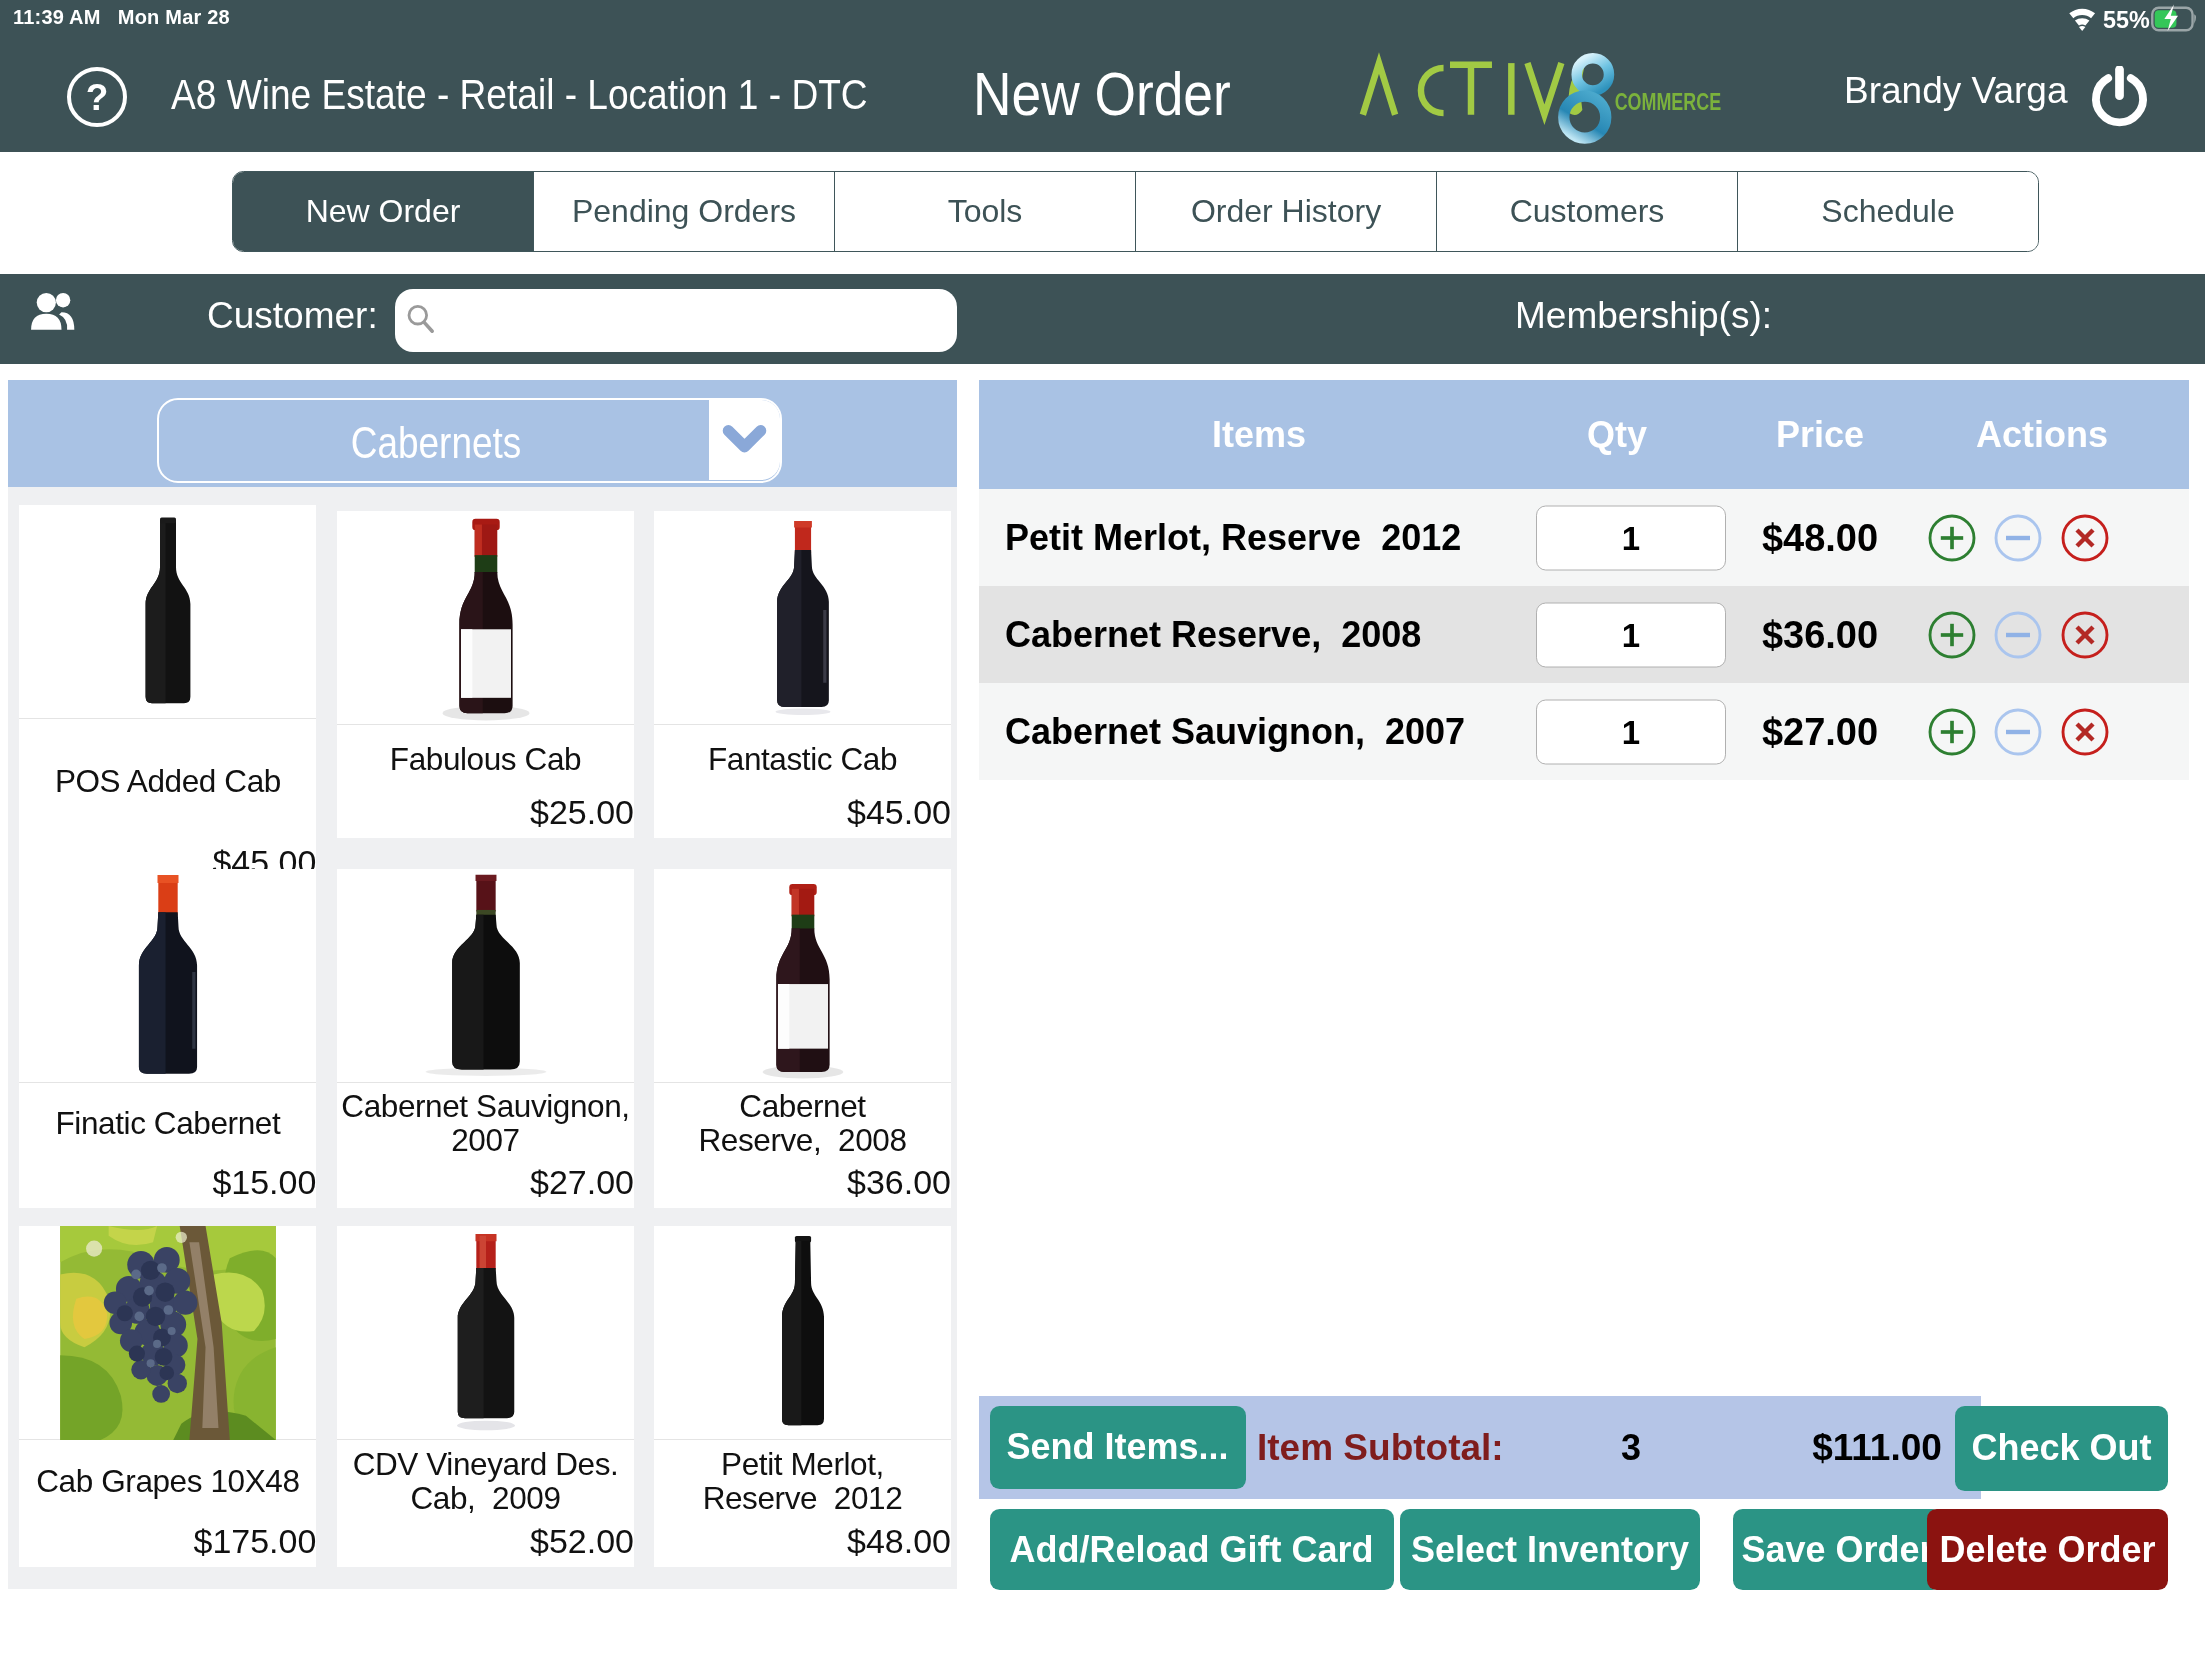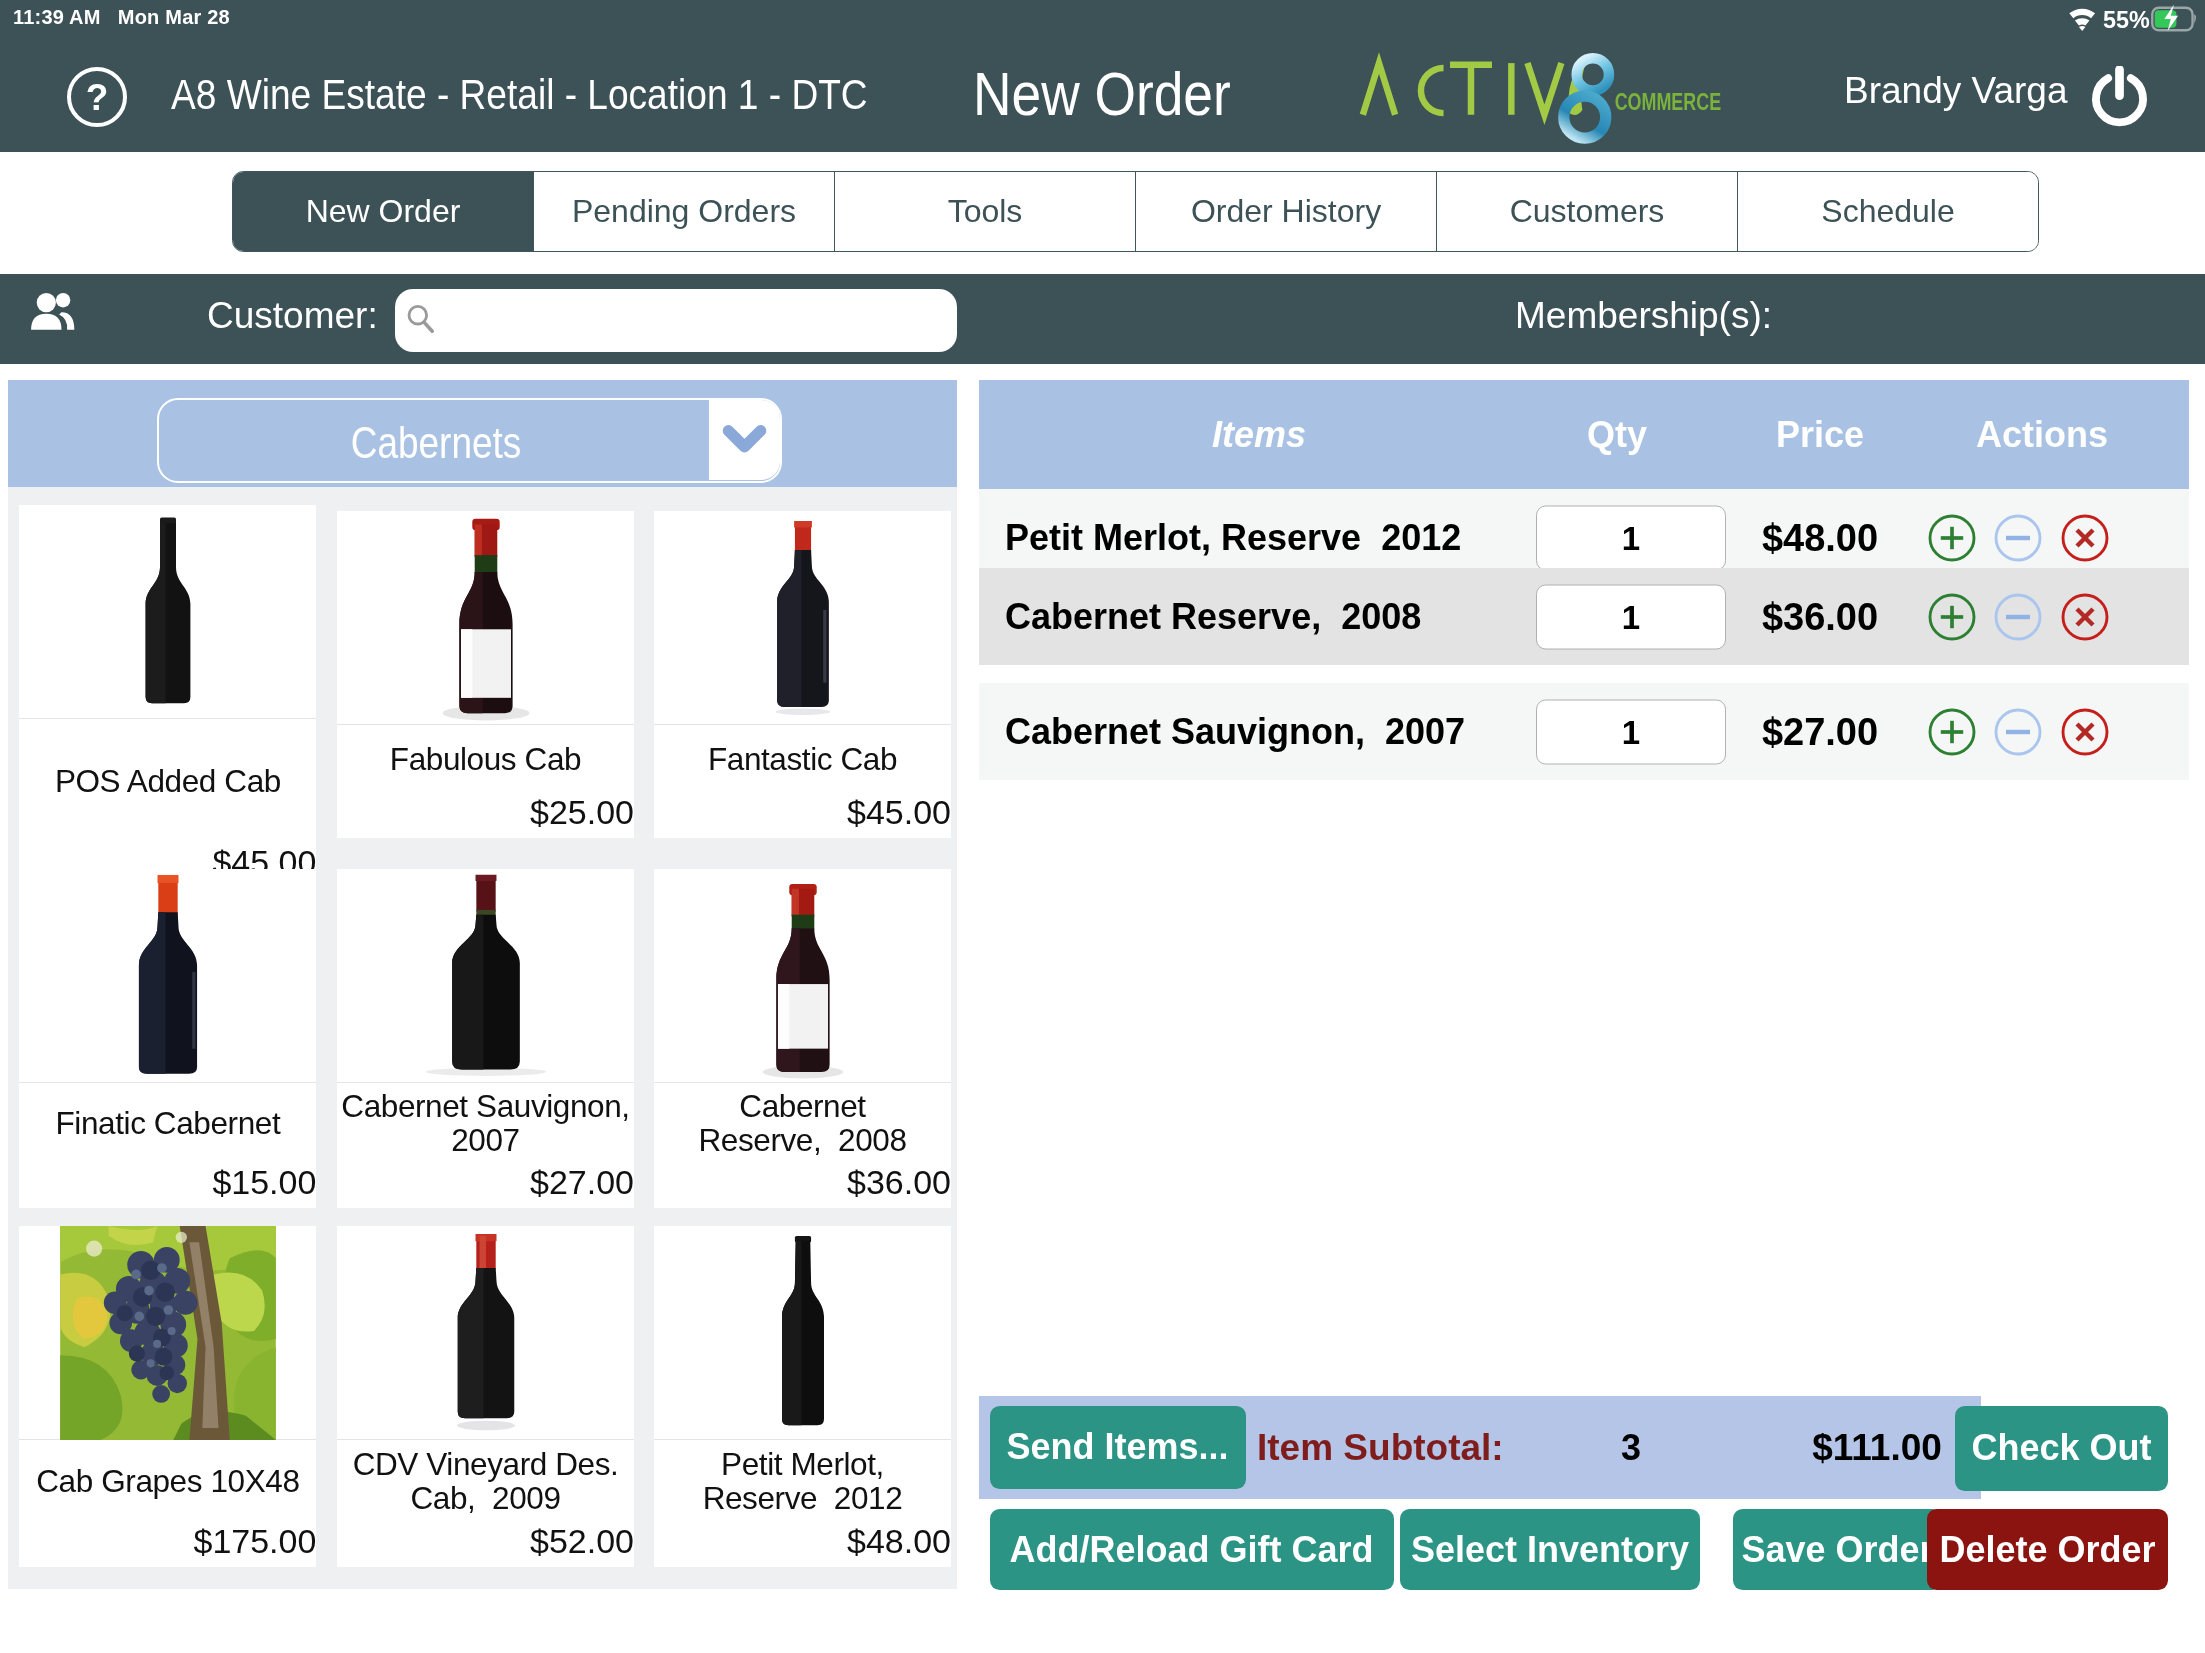--- a/index.html
+++ b/index.html
@@ -327,21 +327,21 @@
       <path d="M41 6 L48 6 L48 234 L32 234 Q24 234 24 226 L24 100 C24 80 40 74 40 58 Z" fill="#191919"></path>
     </svg>
       </div>
     <div class="cname">
         <span>Petit Merlot,<br>Reserve&nbsp; 2012</span>
       </div>
     <div class="cprice">$48.00</div>
   </div>
 
   <div class="abs" id="rphead">
-    <div class="rh" style="left:280px;font-style:italic;">Items</div>
+    <div class="rh" style="left:280px;">Items</div>
     <div class="rh" style="left:638px;">Qty</div>
     <div class="rh" style="left:841px;">Price</div>
     <div class="rh" style="left:1063px;">Actions</div>
   </div>
   <div class="abs orow" style="top:489px;">
     <div class="oname">Petit Merlot, Reserve&nbsp; 2012</div>
     <div class="qtybox">1</div>
     <div class="oprice">$48.00</div>
     <div class="aicons">
       <svg width="48" height="48" viewBox="0 0 60 60">
@@ -353,21 +353,21 @@
           <circle cx="30" cy="30" r="27.5" fill="none" stroke="#aac5ee" stroke-width="3.6"></circle>
           <line x1="15" y1="30" x2="45" y2="30" stroke="#90b2e6" stroke-width="5.5"></line>
         </svg>
       <svg width="48" height="48" viewBox="0 0 60 60">
           <circle cx="30" cy="30" r="27.5" fill="none" stroke="#c51f1c" stroke-width="3.6"></circle>
           <line x1="20" y1="20" x2="40" y2="40" stroke="#b32925" stroke-width="5.5"></line>
           <line x1="40" y1="20" x2="20" y2="40" stroke="#b32925" stroke-width="5.5"></line>
         </svg>
     </div>
   </div>
-  <div class="abs orow alt" style="top:568px;">
+  <div class="abs orow alt" style="top:586px;">
     <div class="oname">Cabernet Reserve,&nbsp; 2008</div>
     <div class="qtybox">1</div>
     <div class="oprice">$36.00</div>
     <div class="aicons">
       <svg width="48" height="48" viewBox="0 0 60 60">
           <circle cx="30" cy="30" r="27.5" fill="none" stroke="#2d7f31" stroke-width="3.6"></circle>
           <line x1="16" y1="30" x2="44" y2="30" stroke="#2d7f31" stroke-width="4.6"></line>
           <line x1="30" y1="16" x2="30" y2="44" stroke="#2d7f31" stroke-width="4.6"></line>
         </svg>
       <svg width="48" height="48" viewBox="0 0 60 60">

